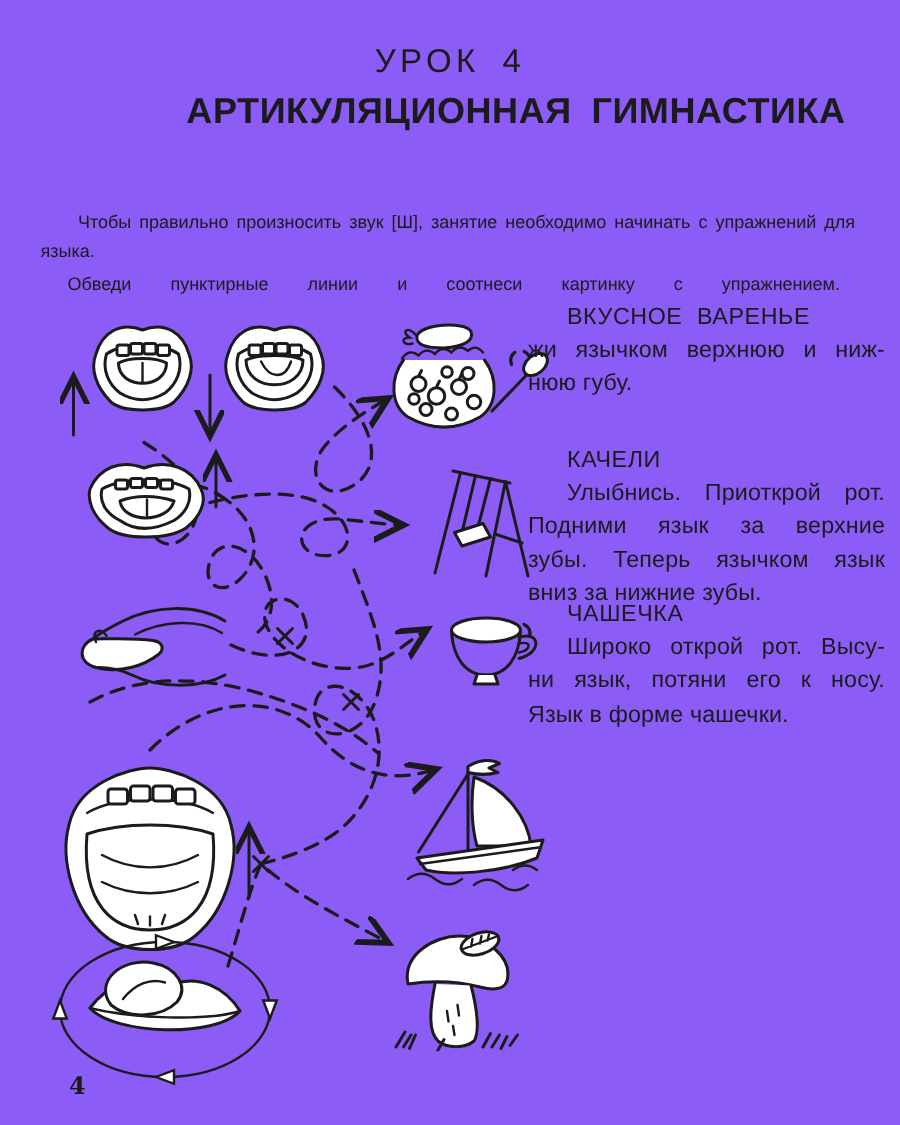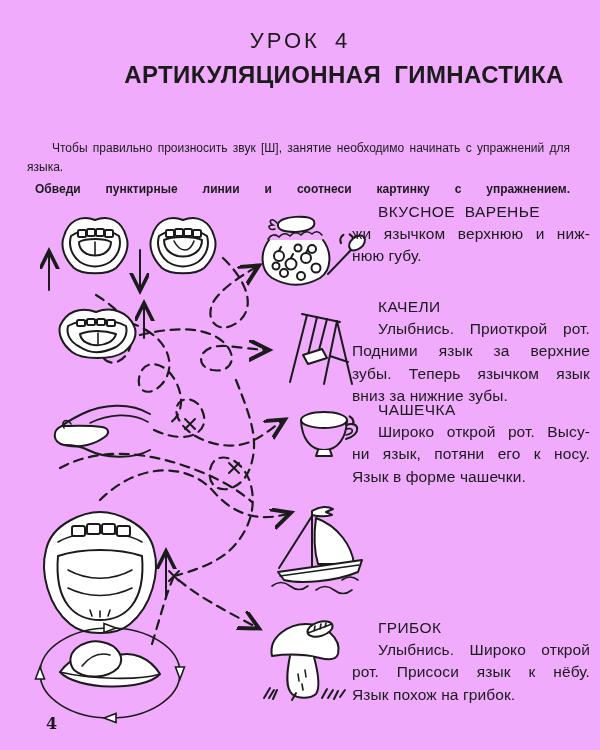--- a/index.html
+++ b/index.html
@@ -1,36 +1,36 @@
 <!DOCTYPE html>
 <html><head>
 <meta charset="utf-8">
 <style>
   html,body{margin:0;padding:0;background:#888;}
   .page{
     position:relative;width:600px;height:750px;margin:0 auto;
-    background:#f0abfc;color:#1b1b1b;overflow:hidden;
+    background:#8b5cf6;color:#1b1b1b;overflow:hidden;
     font-family:"Liberation Sans","DejaVu Sans",sans-serif;
   }
   .lesson{
     position:absolute;top:28px;left:0;width:600px;text-align:center;
     font-size:22px;letter-spacing:3px;word-spacing:6px;font-weight:normal;
   }
   .title{
     position:absolute;top:58px;left:0;width:600px;text-align:center;
     font-size:24px;line-height:33px;font-weight:bold;
     word-spacing:6px;letter-spacing:0.4px;margin-left:44px;
   }
   .intro{
     position:absolute;top:139px;left:27px;width:543px;
     font-size:12px;line-height:18.8px;
   }
   .intro-text{margin:0;text-align:justify;text-indent:25px;}
   .instruction{
-    margin:0;margin-top:3px;font-weight:bold;text-indent:8px;
+    margin:10px;margin-top:3px;font-weight:normal;text-indent:8px;
     text-align:justify;text-align-last:justify;
   }
   .artwork{position:absolute;top:0;left:0;z-index:1;}
   .ex-list{position:absolute;top:0;left:0;width:480px;height:750px;z-index:2;pointer-events:none;}
   .exercise{position:absolute;left:352px;width:238px;}
   .ex0{top:201px}.ex1{top:296px}.ex2{top:399px}.ex3{top:513px}.ex4{top:617px}
   .ex-title{
     font-size:15.5px;line-height:21px;padding-left:26px;
     letter-spacing:0.4px;word-spacing:5px;margin-bottom:1px;
   }
@@ -245,22 +245,16 @@
         <div class="ex-line">Подними язык за верхние</div>
         <div class="ex-line">зубы. Теперь язычком язык</div>
         <div class="ex-line last">вниз за нижние зубы.</div>
       </div>
       <div class="exercise ex2">
         <div class="ex-title">ЧАШЕЧКА</div>
         <div class="ex-line first">Широко открой рот. Высу-</div>
         <div class="ex-line">ни язык, потяни его к носу.</div>
         <div class="ex-line last">Язык в форме чашечки.</div>
       </div>
-      <div class="exercise ex4">
-        <div class="ex-title">ГРИБОК</div>
-        <div class="ex-line first">Улыбнись. Широко открой</div>
-        <div class="ex-line">рот. Присоси язык к нёбу.</div>
-        <div class="ex-line last">Язык похож на грибок.</div>
-      </div>
     </div>
 
   <div class="page-number">4</div>
 </div>
 
 </body></html>

